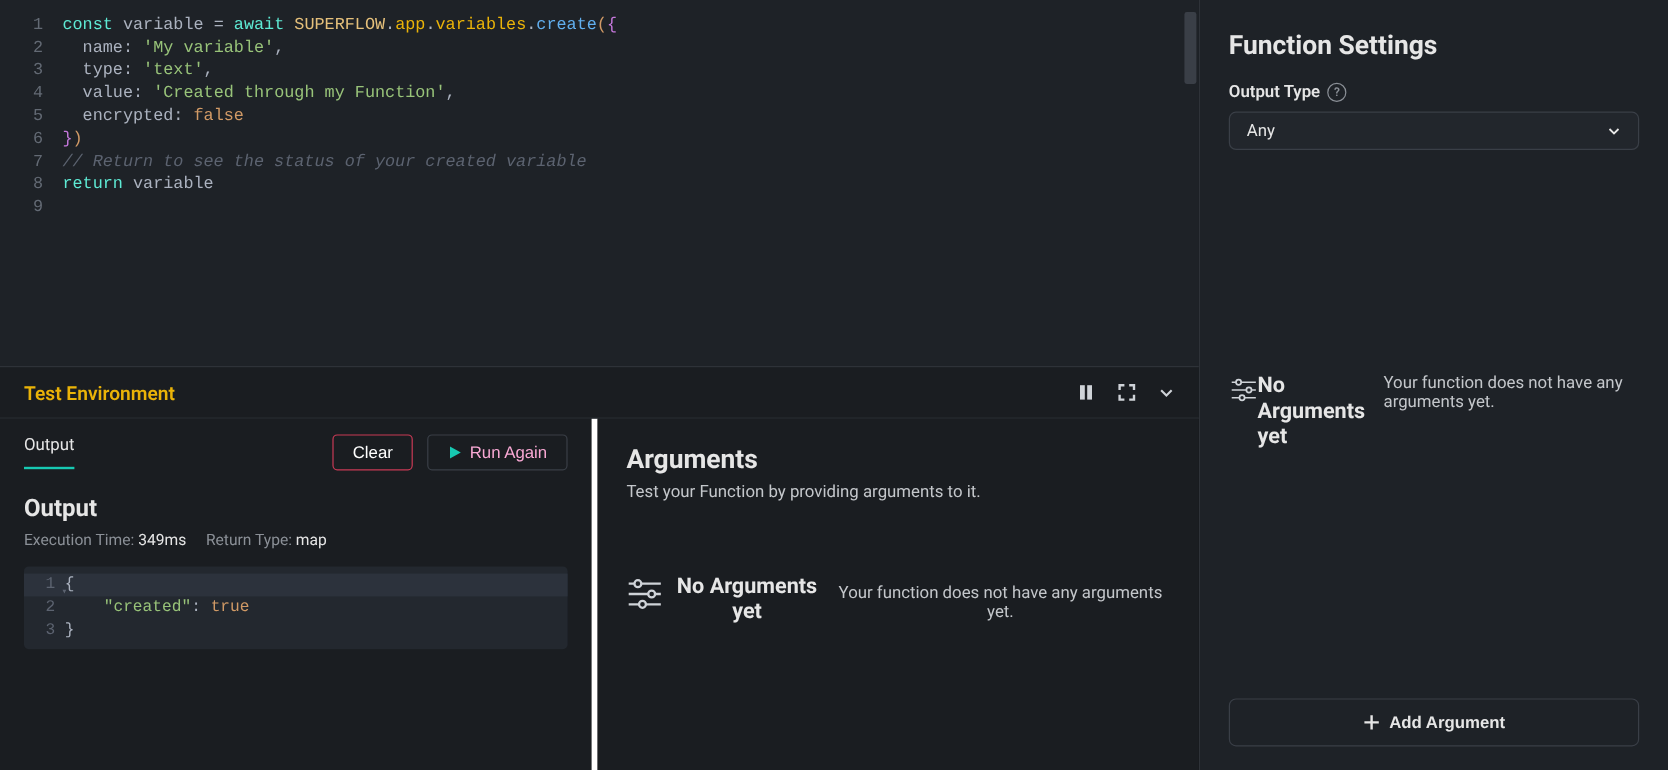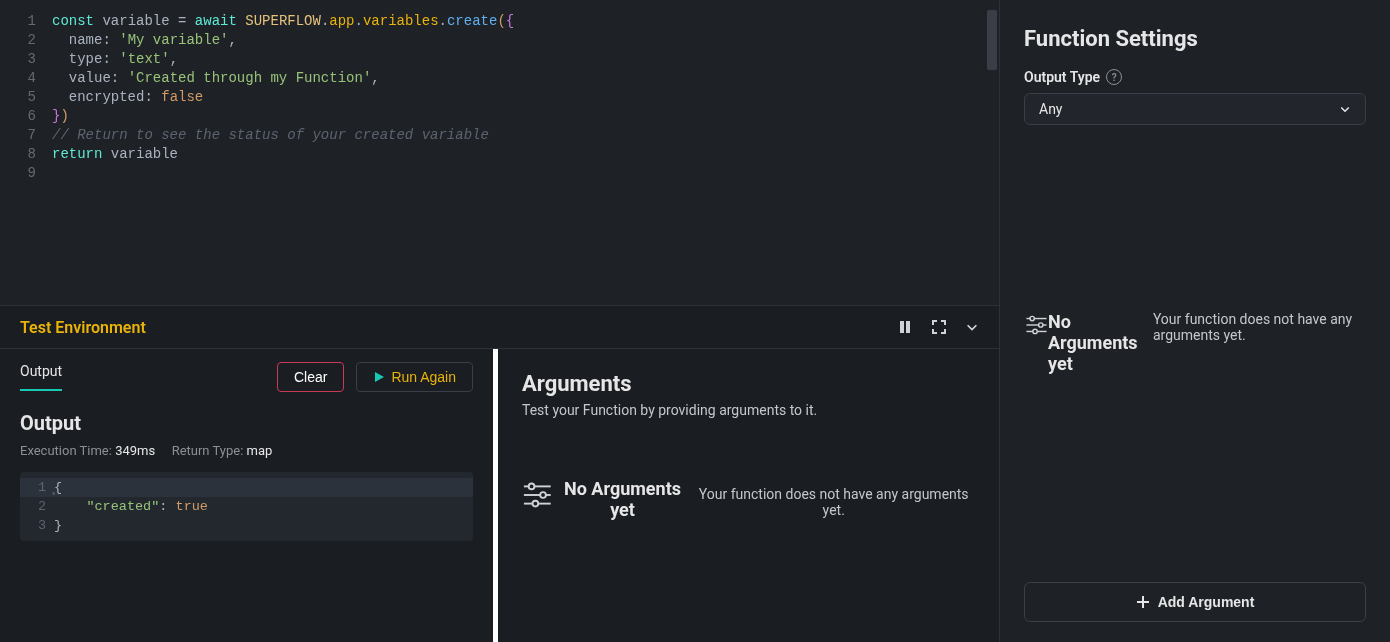--- a/index.html
+++ b/index.html
@@ -42,21 +42,21 @@
   
   .lower { flex:1; display:flex; background:#15181c; }
   .out-col { width: 498px; display:flex; flex-direction:column; border-right:5px solid #ffffff; background:#1a1d21; }
   .arg-col { flex:1; padding: 22px 24px; background:#1a1d21; }
 
   .tab-row { display:flex; align-items:center; justify-content:space-between; padding:8px 20px 0 20px; height:48px; }
   .tab { font-size:14px; color:#e6e6e6; padding-bottom:10px; border-bottom:2px solid #17c9b2; }
   .tab-actions { display:flex; gap:12px; }
   .btn { height:30px; padding:0 16px; border-radius:4px; font-size:14px; display:flex; align-items:center; gap:6px; cursor:pointer; background:transparent; }
   .btn-clear { border:1px solid #c83a55; color:#fff; }
-  .btn-run { border:1px solid #3a3f47; color:#eab308; }
+  .btn-run { border:1px solid #3a3f47; color:#f9a8d4; }
   .btn-run svg { color:#17c9b2; }
 
   .out-body { padding: 14px 20px; }
   .out-body h2 { font-size:20px; font-weight:700; margin-bottom:8px; }
   .meta { font-size:13px; color:#8b9097; margin-bottom:14px; }
   .meta .val { color:#e6e6e6; }
   .meta .sep { display:inline-block; width:10px; }
 
   .json-out { background:#23282f; border-radius:4px; padding:6px 0; font-family:Consolas,"Courier New",monospace; font-size:13.5px; line-height:19px; }
   .json-out .row { display:flex; }

